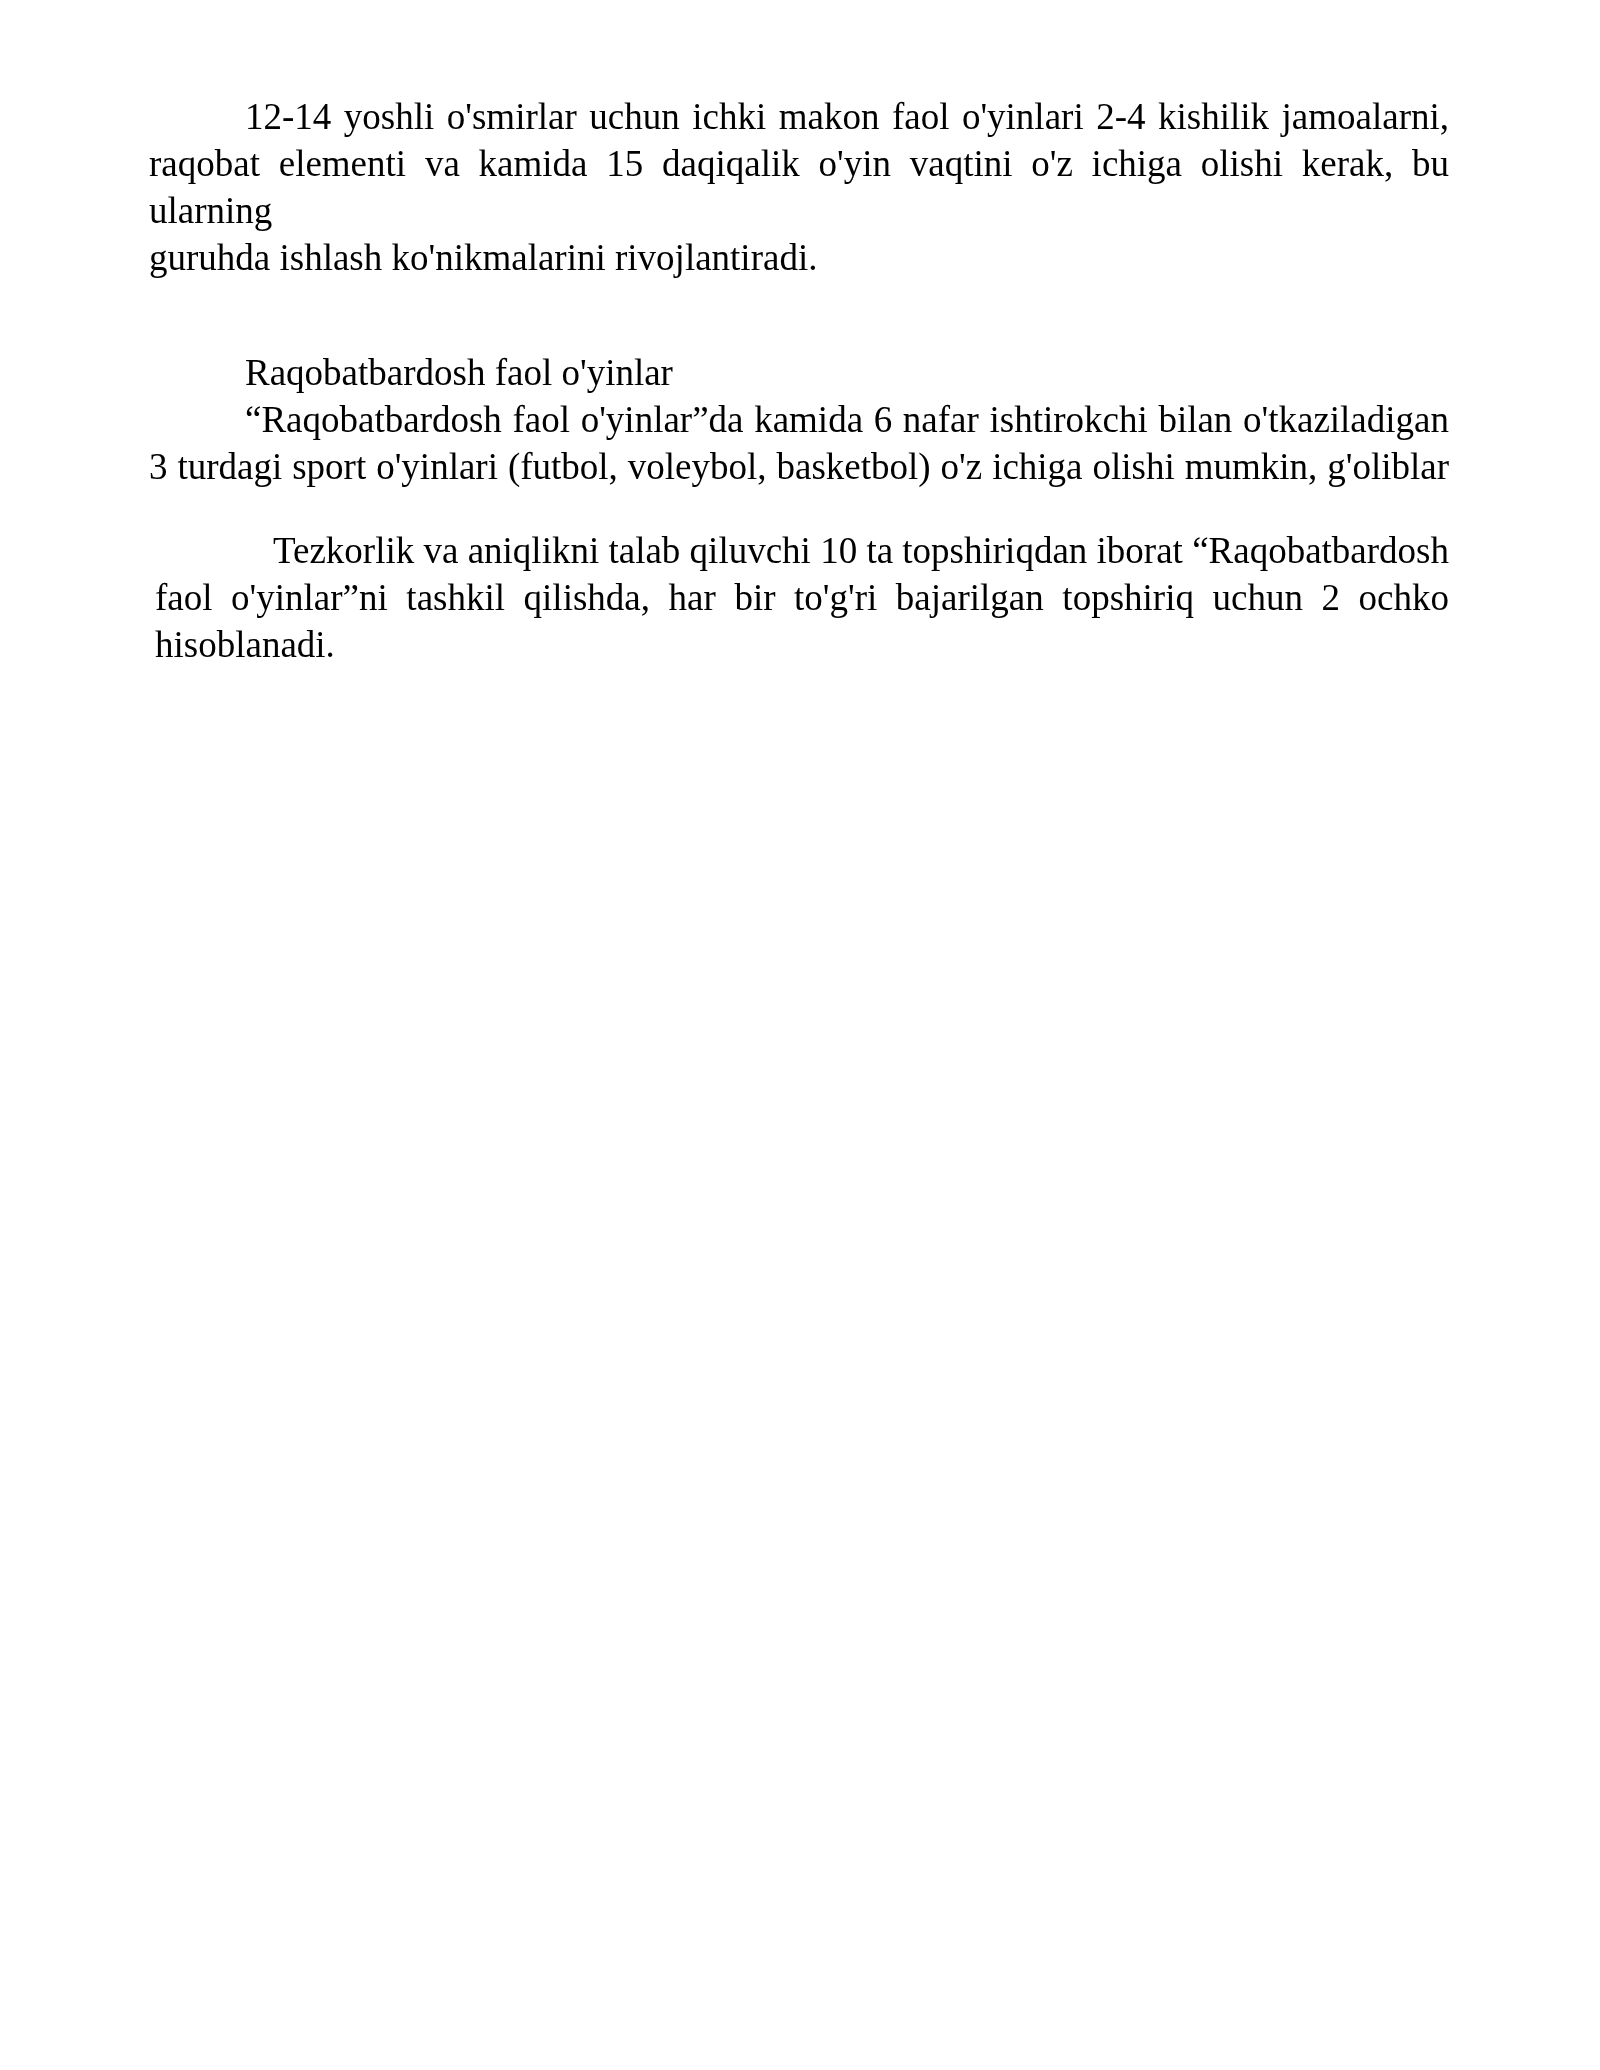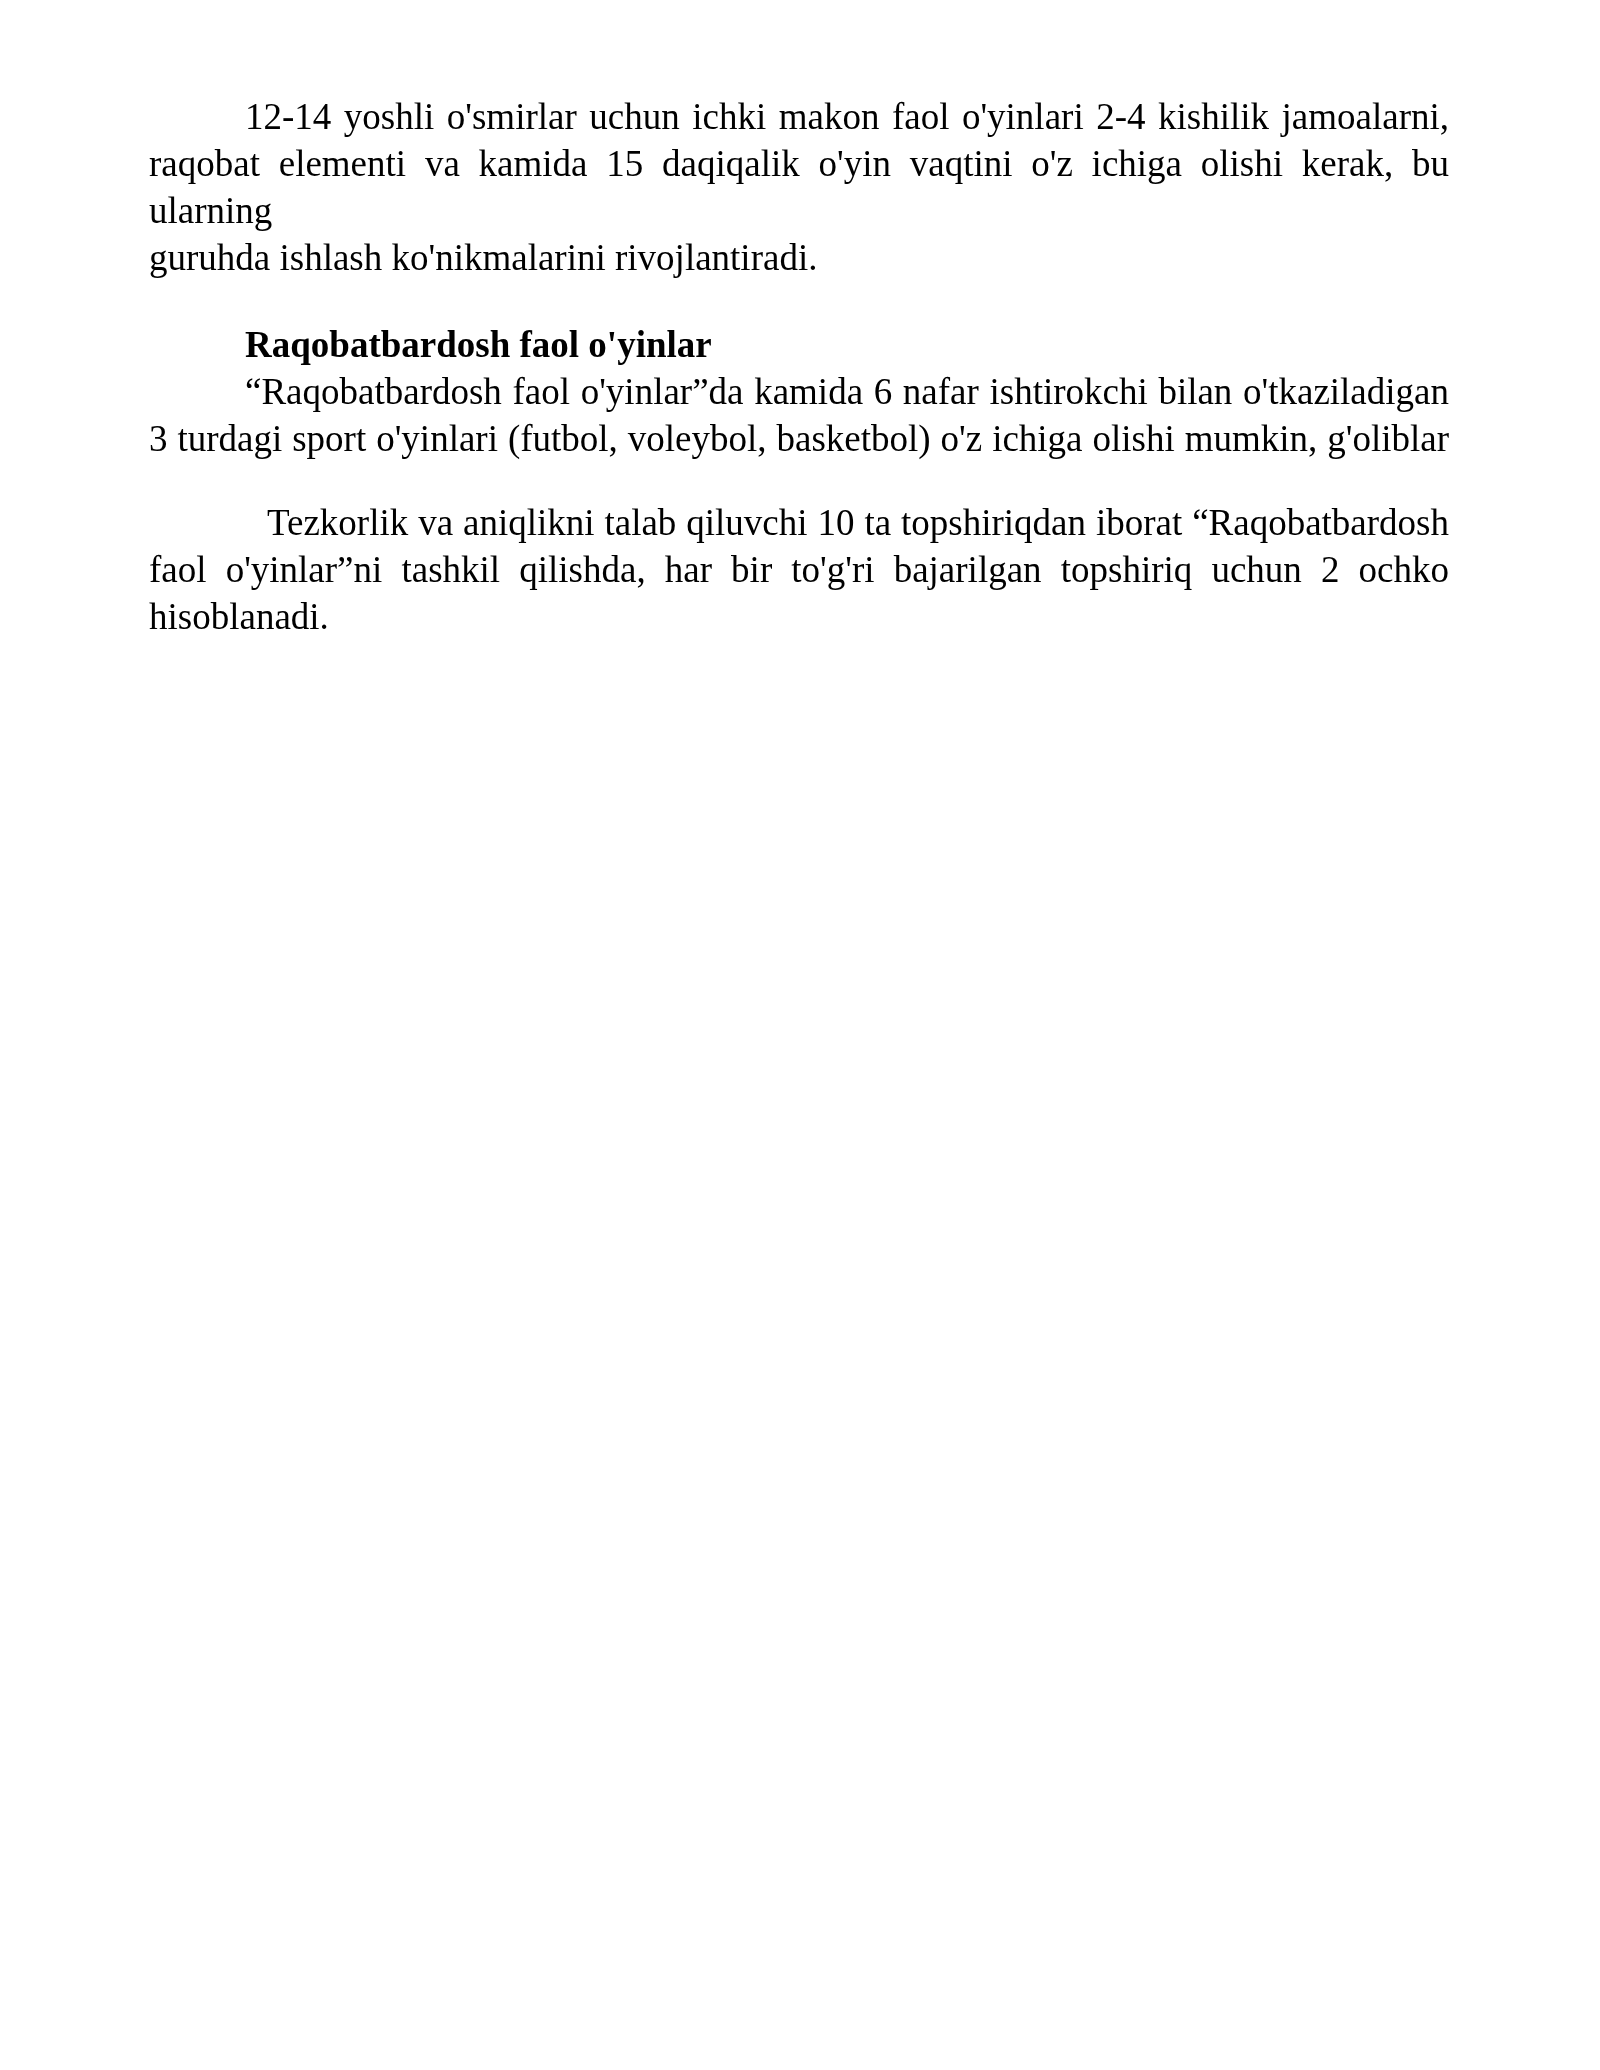--- a/index.html
+++ b/index.html
@@ -36,28 +36,28 @@
     text-align-last: justify;
   }
   
   .indent {
     padding-left: 96px;
   }
   .indent-lg {
     padding-left: 118px;
   }
   .heading {
-    margin: 40px 0 0 0;
+    margin: 68px 0 0 0;
     padding-left: 96px;
-    font-weight: bold;
+    font-weight: normal;
     font-size: 37px;
     line-height: 47px;
   }
   .gap-before-p3 { }
-  .gap-before-p4 { margin-top: 37px; }
+  .gap-before-p4 { margin-top: 37px; margin-left: 6px; }
 </style>
 </head>
 <body>
 
 <div class="page-content">
 
   <p class="para">
     <span class="line just indent">12-14 yoshli o'smirlar uchun ichki makon faol o'yinlari 2-4 kishilik jamoalarni,</span>
     <span class="line just">raqobat elementi va kamida 15 daqiqalik o'yin vaqtini o'z ichiga olishi kerak, bu ularning</span>
     <span class="line">guruhda ishlash ko'nikmalarini rivojlantiradi.</span>

